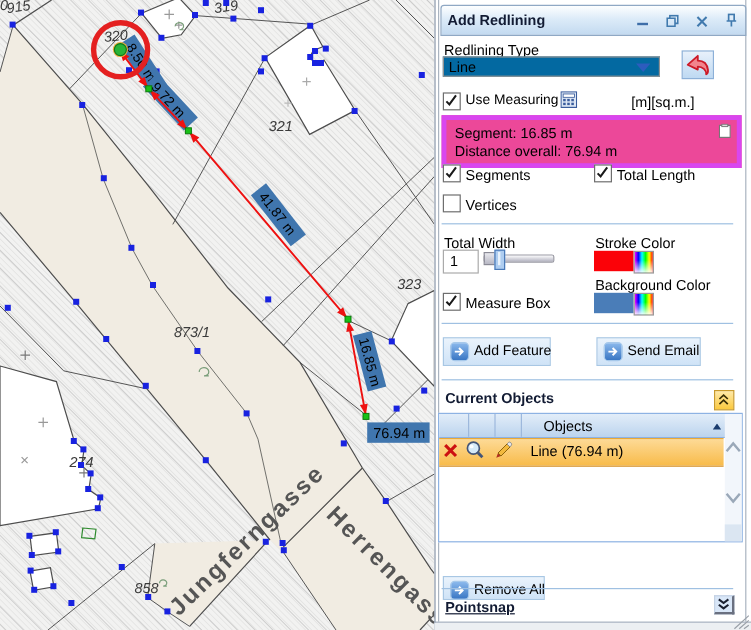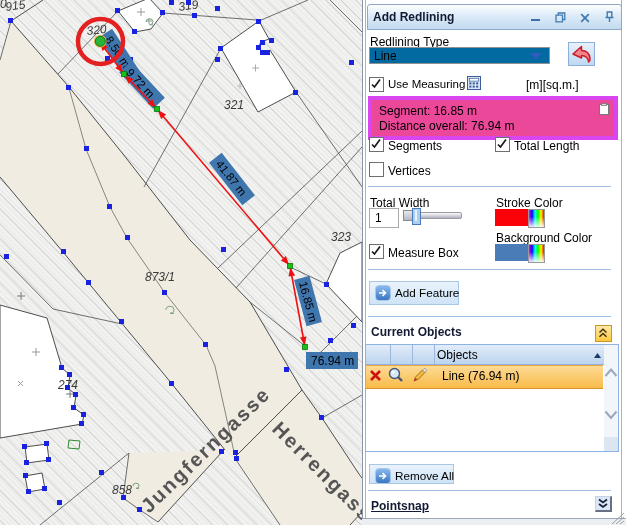--- a/index.html
+++ b/index.html
@@ -378,38 +378,46 @@
 
 <div class="btn" style="left:7px;top:281px;width:88px;height:22px;">
 <div class="btnic">
         <svg width="10" height="8">
           <path d="M1,4 L7,4 M4.5,1 L7.5,4 L4.5,7" stroke="#fff" stroke-width="1.6" fill="none"></path>
         </svg>
       </div>
 <div class="btntx">Add Feature</div>
 </div>
 
+<div class="btn" style="left:135px;top:281px;width:85px;height:22px;">
+<div class="btnic">
+        <svg width="10" height="8">
+          <path d="M1,4 L7,4 M4.5,1 L7.5,4 L4.5,7" stroke="#fff" stroke-width="1.6" fill="none"></path>
+        </svg>
+      </div>
+<div class="btntx">Send Email</div>
+</div>
 
 <div class="abs" style="left:6px;top:316px;width:243px;height:1px;background:#9fc0e2;"></div>
 
 <div class="hdr" style="left:9px;top:325px;">Current Objects</div>
 
 <div class="abs" style="left:233px;top:325px;width:15px;height:15px;background:linear-gradient(#ffe9a8,#fbc93e);border:1px solid #c8992a;">
 <svg class="abs" style="left:2px;top:2px;" width="10" height="10">
         <path d="M1.5,4.5 L5,1.2 L8.5,4.5 M1.5,8.8 L5,5.5 L8.5,8.8" stroke="#3a2e06" stroke-width="1.4" fill="none"></path>
       </svg>
 </div>
 
 <div class="abs" style="left:3px;top:344px;width:252px;height:106px;border:1px solid #8db2e3;background:#fff;">
 
 <div class="abs" style="left:0;top:0;width:250px;height:19px;background:linear-gradient(#e2edf9,#bcd4ee);border-bottom:1px solid #8db2e3;"></div>
 <div class="abs" style="left:24px;top:0;width:1px;height:19px;background:#9db8dc;"></div>
 <div class="abs" style="left:46px;top:0;width:1px;height:19px;background:#9db8dc;"></div>
 <div class="abs" style="left:68px;top:0;width:1px;height:19px;background:#9db8dc;"></div>
-<div class="lbl" style="left:71px;top:3px;">Objects</div>
+<div class="lbl" style="left:87px;top:3px;">Objects</div>
 
 <svg class="abs" style="left:228px;top:8px;" width="7" height="6">
         <path d="M3.5,0 L7,5 L0,5 Z" fill="#1b3c6e"></path>
       </svg>
 
 <div class="abs" style="left:0;top:20px;width:237px;height:22px;background:linear-gradient(#fdda96,#f8bb4a);border-top:1px solid #e8a93a;border-bottom:1px solid #d8952e;"></div>
 
 <svg class="abs" style="left:3px;top:24px;" width="13" height="13">
         <path d="M2,2 L11,11 M11,2 L2,11" stroke="#cc1111" stroke-width="2.6" fill="none"></path>
       </svg>
@@ -431,21 +439,21 @@
 <div class="abs" style="left:238px;top:0;width:14px;height:106px;background:#f2f6fb;"></div>
 <svg class="abs" style="left:238px;top:21px;" width="14" height="14">
         <path d="M1.5,10 L7,3.5 L12.5,10" stroke="#9aa8b8" stroke-width="2" fill="none"></path>
       </svg>
 <svg class="abs" style="left:238px;top:63px;" width="14" height="14">
         <path d="M1.5,3.5 L7,10 L12.5,3.5" stroke="#9aa8b8" stroke-width="2" fill="none"></path>
       </svg>
 <div class="abs" style="left:238px;top:92px;width:14px;height:14px;background:#dbe6f2;"></div>
 </div>
 
-<div class="btn" style="left:7px;top:464px;width:83px;height:18px;">
+<div class="btn" style="left:7px;top:480px;width:83px;height:18px;">
 <div class="btnic">
         <svg width="10" height="8">
           <path d="M1,4 L7,4 M4.5,1 L7.5,4 L4.5,7" stroke="#fff" stroke-width="1.6" fill="none"></path>
         </svg>
       </div>
 <div class="btntx">Remove All</div>
 </div>
 
 <div class="abs" style="left:6px;top:490px;width:243px;height:1px;background:#9fc0e2;"></div>
 

